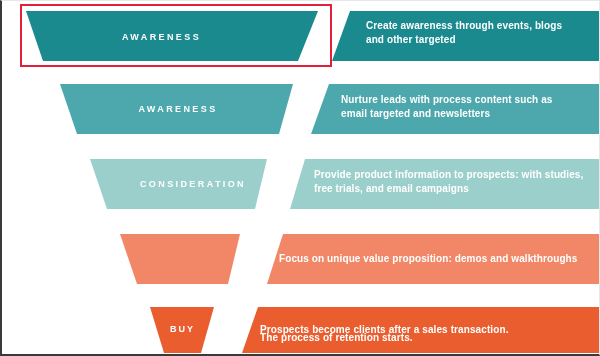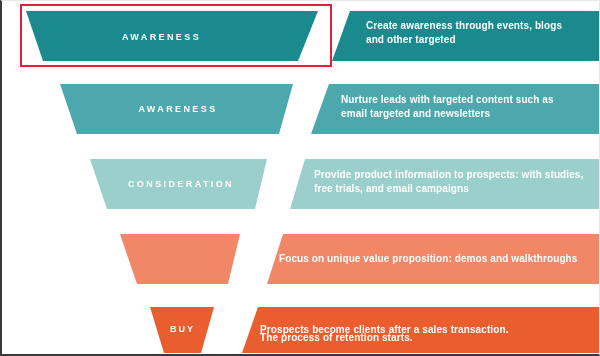--- a/index.html
+++ b/index.html
@@ -76,27 +76,27 @@
 
     <polygon points="118,233 238,233 226,283 135,283" fill="#f28767"></polygon>
     <polygon points="281,233 600,233 600,283 265,283" fill="#f28767"></polygon>
 
     <polygon points="148,306 212,306 199,352 162,352" fill="#e95d2e"></polygon>
     <polygon points="256,306 600,306 600,352 240,352" fill="#e95d2e"></polygon>
   </svg>
 
   <div class="stage-label" style="left:32px; top:31px; width:255px;">AWARENESS</div>
   <div class="stage-label" style="left:75px; top:103px; width:202px;">AWARENESS</div>
-  <div class="stage-label" style="left:105px; top:178px; width:148px;text-align:center;">CONSIDERATION</div>
+  <div class="stage-label" style="left:117px; top:178px; width:148px;text-align:center;">CONSIDERATION</div>
   <div class="stage-label" style="left:162px; top:323px; width:37px; letter-spacing:2px;">BUY</div>
 
   <div class="desc-text" style="left:364px; top:18px;">Create awareness through events, blogs</div>
   <div class="desc-text" style="left:364px; top:32px;">and other targeted</div>
 
-  <div class="desc-text" style="left:339px; top:92px;">Nurture leads with targeted content such as</div>
+  <div class="desc-text" style="left:339px; top:92px;">Nurture leads with process content such as</div>
   <div class="desc-text" style="left:339px; top:106px;">email targeted and newsletters</div>
 
   <div class="desc-text" style="left:312px; top:167px;">Provide product information to prospects: with studies,</div>
   <div class="desc-text" style="left:312px; top:181px;">free trials, and email campaigns</div>
 
   <div class="desc-text" style="left:277px; top:251px;">Focus on unique value proposition: demos and walkthroughs</div>
 
   <div class="desc-text" style="left:258px; top:314px;margin-top:8px;">Prospects become clients after a sales transaction.</div>
   <div class="desc-text" style="left:258px; top:330px;">The process of retention starts.</div>
 

